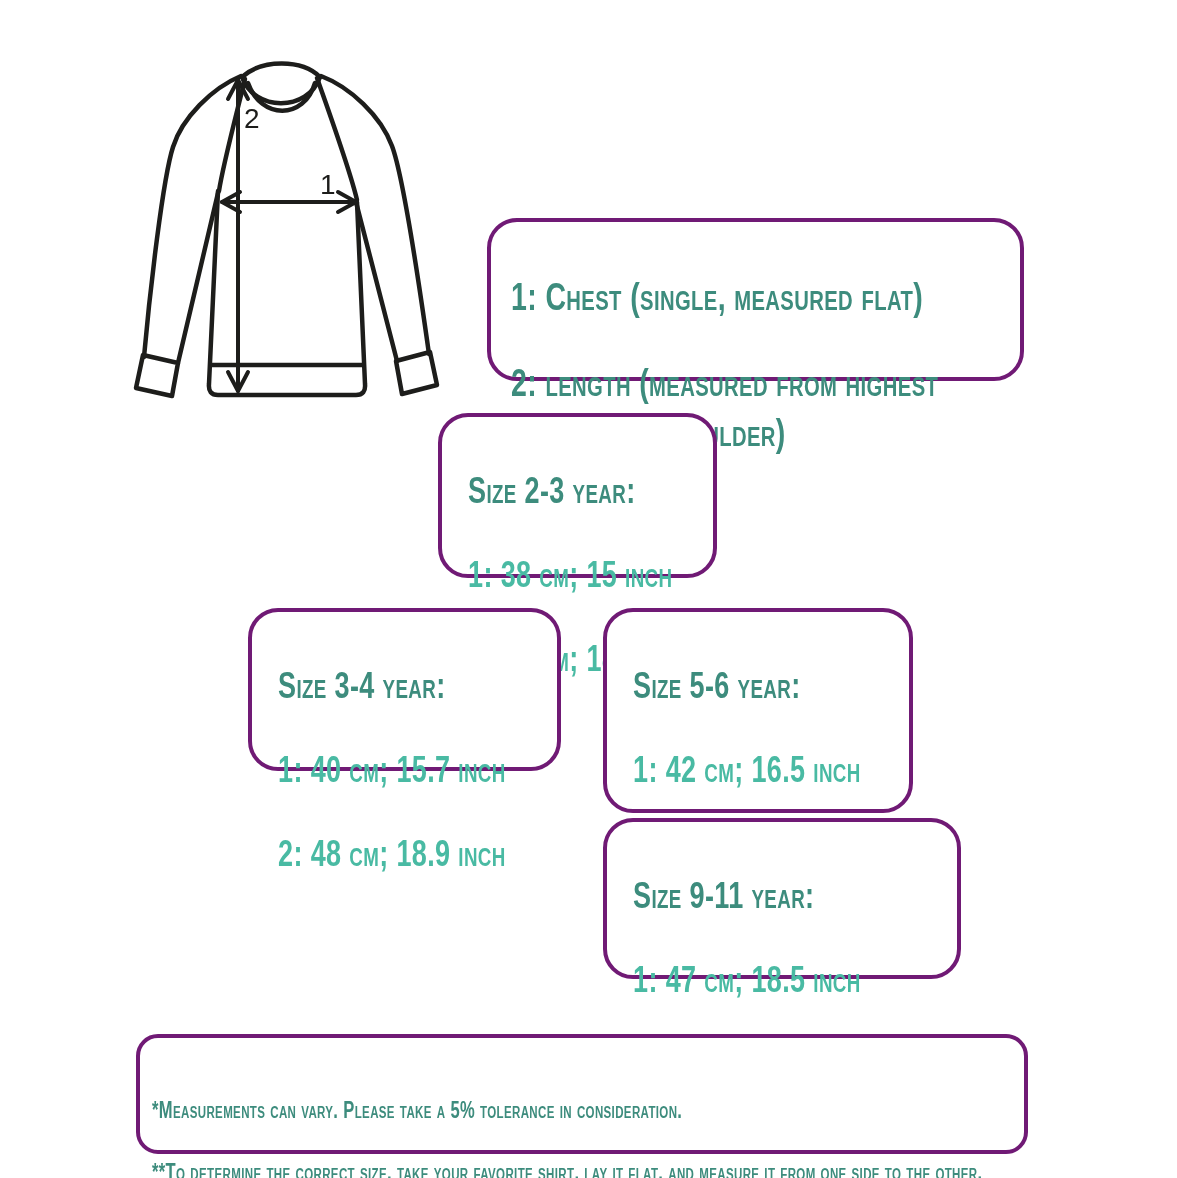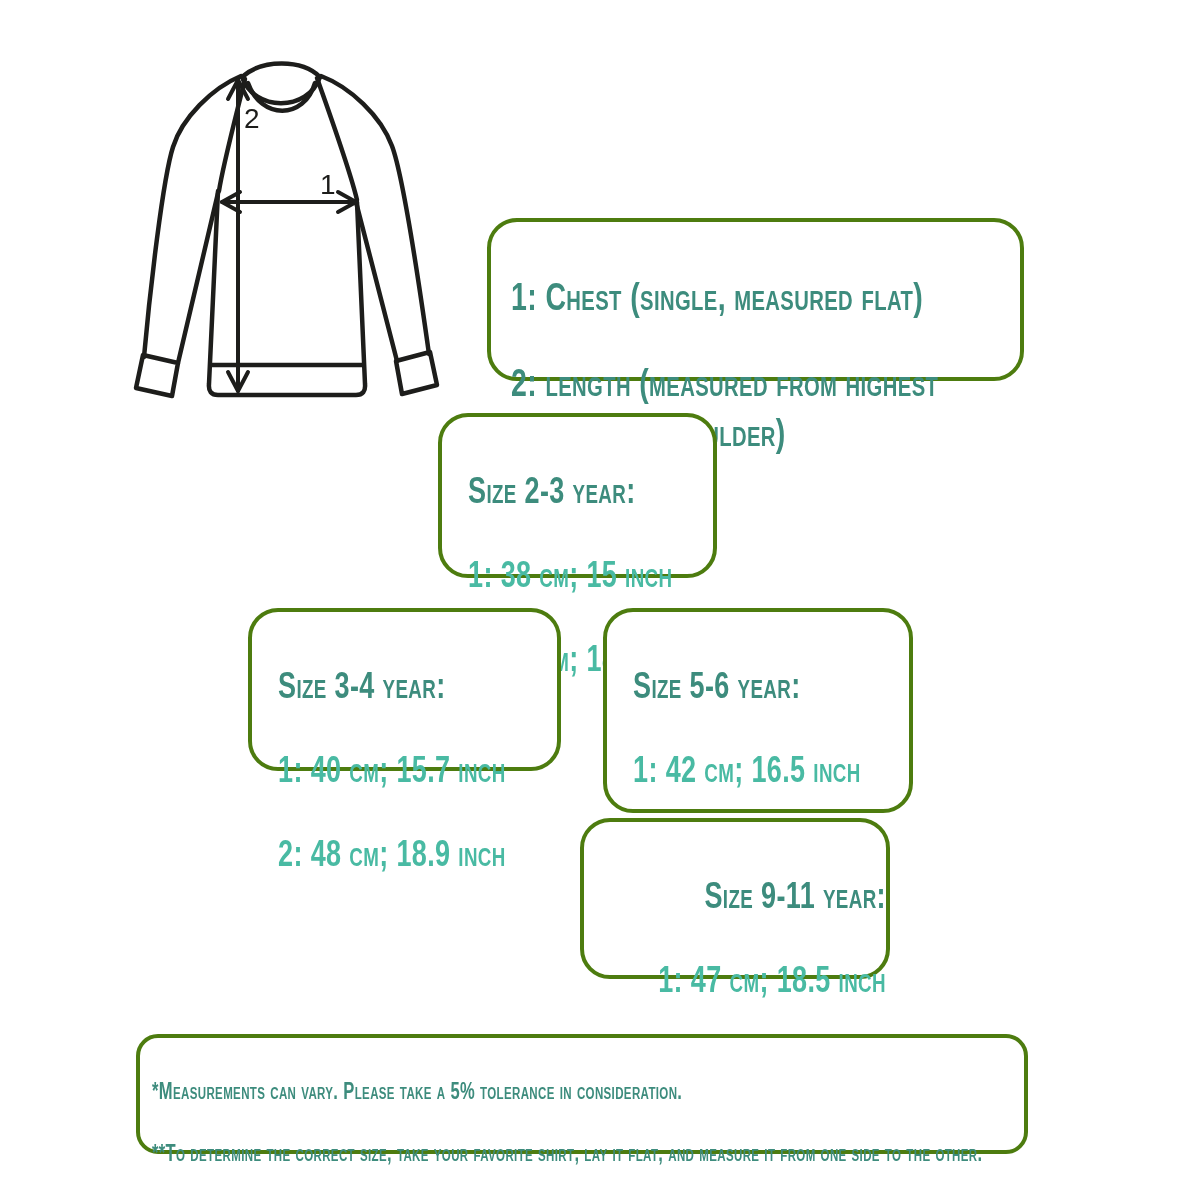--- a/index.html
+++ b/index.html
@@ -18,21 +18,21 @@
   .shirt-svg {
     position: absolute;
     left: 120px;
     top: 50px;
     width: 340px;
     height: 380px;
   }
   .box {
     position: absolute;
     box-sizing: border-box;
-    border: 4px solid #4d7c0f;
+    border: 4px solid #701a75;
     border-radius: 30px;
     background: #ffffff;
   }
   
   .condense {
     transform: scaleX(0.75);
     transform-origin: 0 0;
     width: 133.3%;
     font-variant: small-caps;
     letter-spacing: 0.5px;
@@ -55,40 +55,40 @@
     padding-left: 52px;
     text-indent: -52px;
   }
   .size-box {
     padding: 14px 0 0 26px;
   }
   .size-box-0 { left: 438px; top: 413px; width: 279px; height: 165px; }
   .size-box-1 { left: 248px; top: 608px; width: 313px; height: 163px; }
   .size-box-2 { left: 603px; top: 608px; width: 310px; height: 205px; }
   .size-box-3 { left: 259px; top: 818px; width: 313px; height: 161px; }
-  .size-box-4 { left: 580px; top: 818px; width: 310px; height: 161px; text-align: right; }
+  .size-box-4 { left: 603px; top: 818px; width: 358px; height: 161px; }
   .size-title {
     font-size: 36px;
     line-height: 48px;
     color: #3d8c7d;
     font-weight: bold;
   }
   .size-val {
     font-size: 36px;
     line-height: 48px;
     color: #49baa3;
     font-weight: bold;
   }
   .notes-box {
     left: 136px;
     top: 1034px;
     width: 892px;
     height: 120px;
     border-radius: 22px;
-    padding: 4px 0 0 12px;
+    padding: 23px 0 0 12px;
   }
   .notes-box .condense {
     transform: scaleX(0.72);
     width: 138.8%;
   }
   .note {
     font-size: 23px;
     line-height: 26px;
     color: #3d8c7d;
     font-weight: bold;

